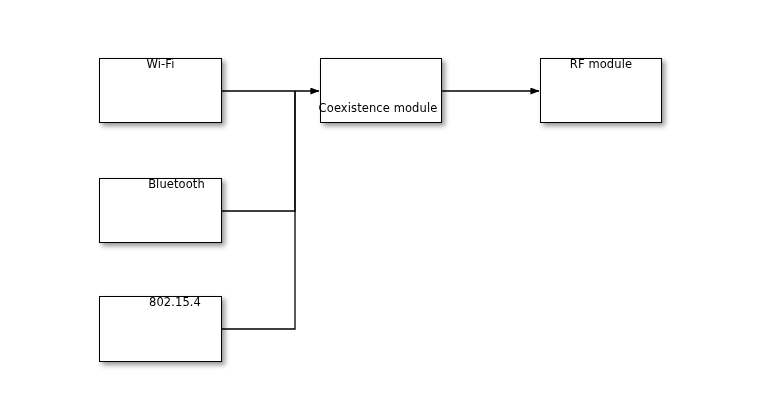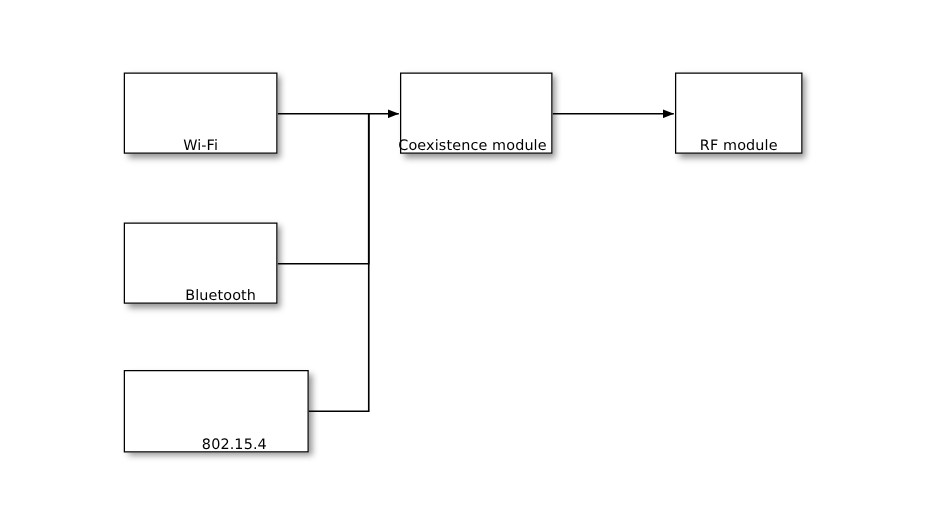--- a/index.html
+++ b/index.html
@@ -25,40 +25,40 @@
     width: 760px;
     height: 420px;
     pointer-events: none;
   }
   .node {
     position: absolute;
     box-sizing: border-box;
     background: #ffffff;
     border: 1.4px solid #000000;
     display: flex;
-    align-items: flex-end;
+    align-items: flex-start;
     justify-content: center;
     box-shadow: 3px 3px 5px rgba(0,0,0,0.42);
     z-index: 2;
   }
   .node-label {
     font-family: "DejaVu Sans", sans-serif;
     font-size: 11.5px;
     color: #000000;
     letter-spacing: 0.1px;
     line-height: 1;
     white-space: nowrap;
     text-align: center;
   }
   
   #node-wifi      { left: 99px;  top: 58px;  width: 123px; height: 65px; }
   #node-bluetooth { left: 99px;  top: 178px; width: 123px; height: 65px; padding-left: 32px; }
-  #node-802154    { left: 99px;  top: 296px; width: 148px; height: 66px; padding-left: 29px; }
+  #node-802154    { left: 99px;  top: 296px; width: 123px; height: 66px; padding-left: 29px; }
   #node-coex      { left: 320px; top: 58px;  width: 122px; height: 65px; }
-  #node-rf        { left: 540px; top: 58px;  width: 102px; height: 65px; }
+  #node-rf        { left: 540px; top: 58px;  width: 122px; height: 65px; }
   
   #node-coex .node-label { transform: translateX(-3px); margin-top: 44px; }
   #node-802154 .node-label { transform: translateX(0px); }
 </style>
 </head>
 <body>
 
 <div id="canvas">
 
   <svg id="wires" viewBox="0 0 760 420" width="760" height="420" xmlns="http://www.w3.org/2000/svg">

